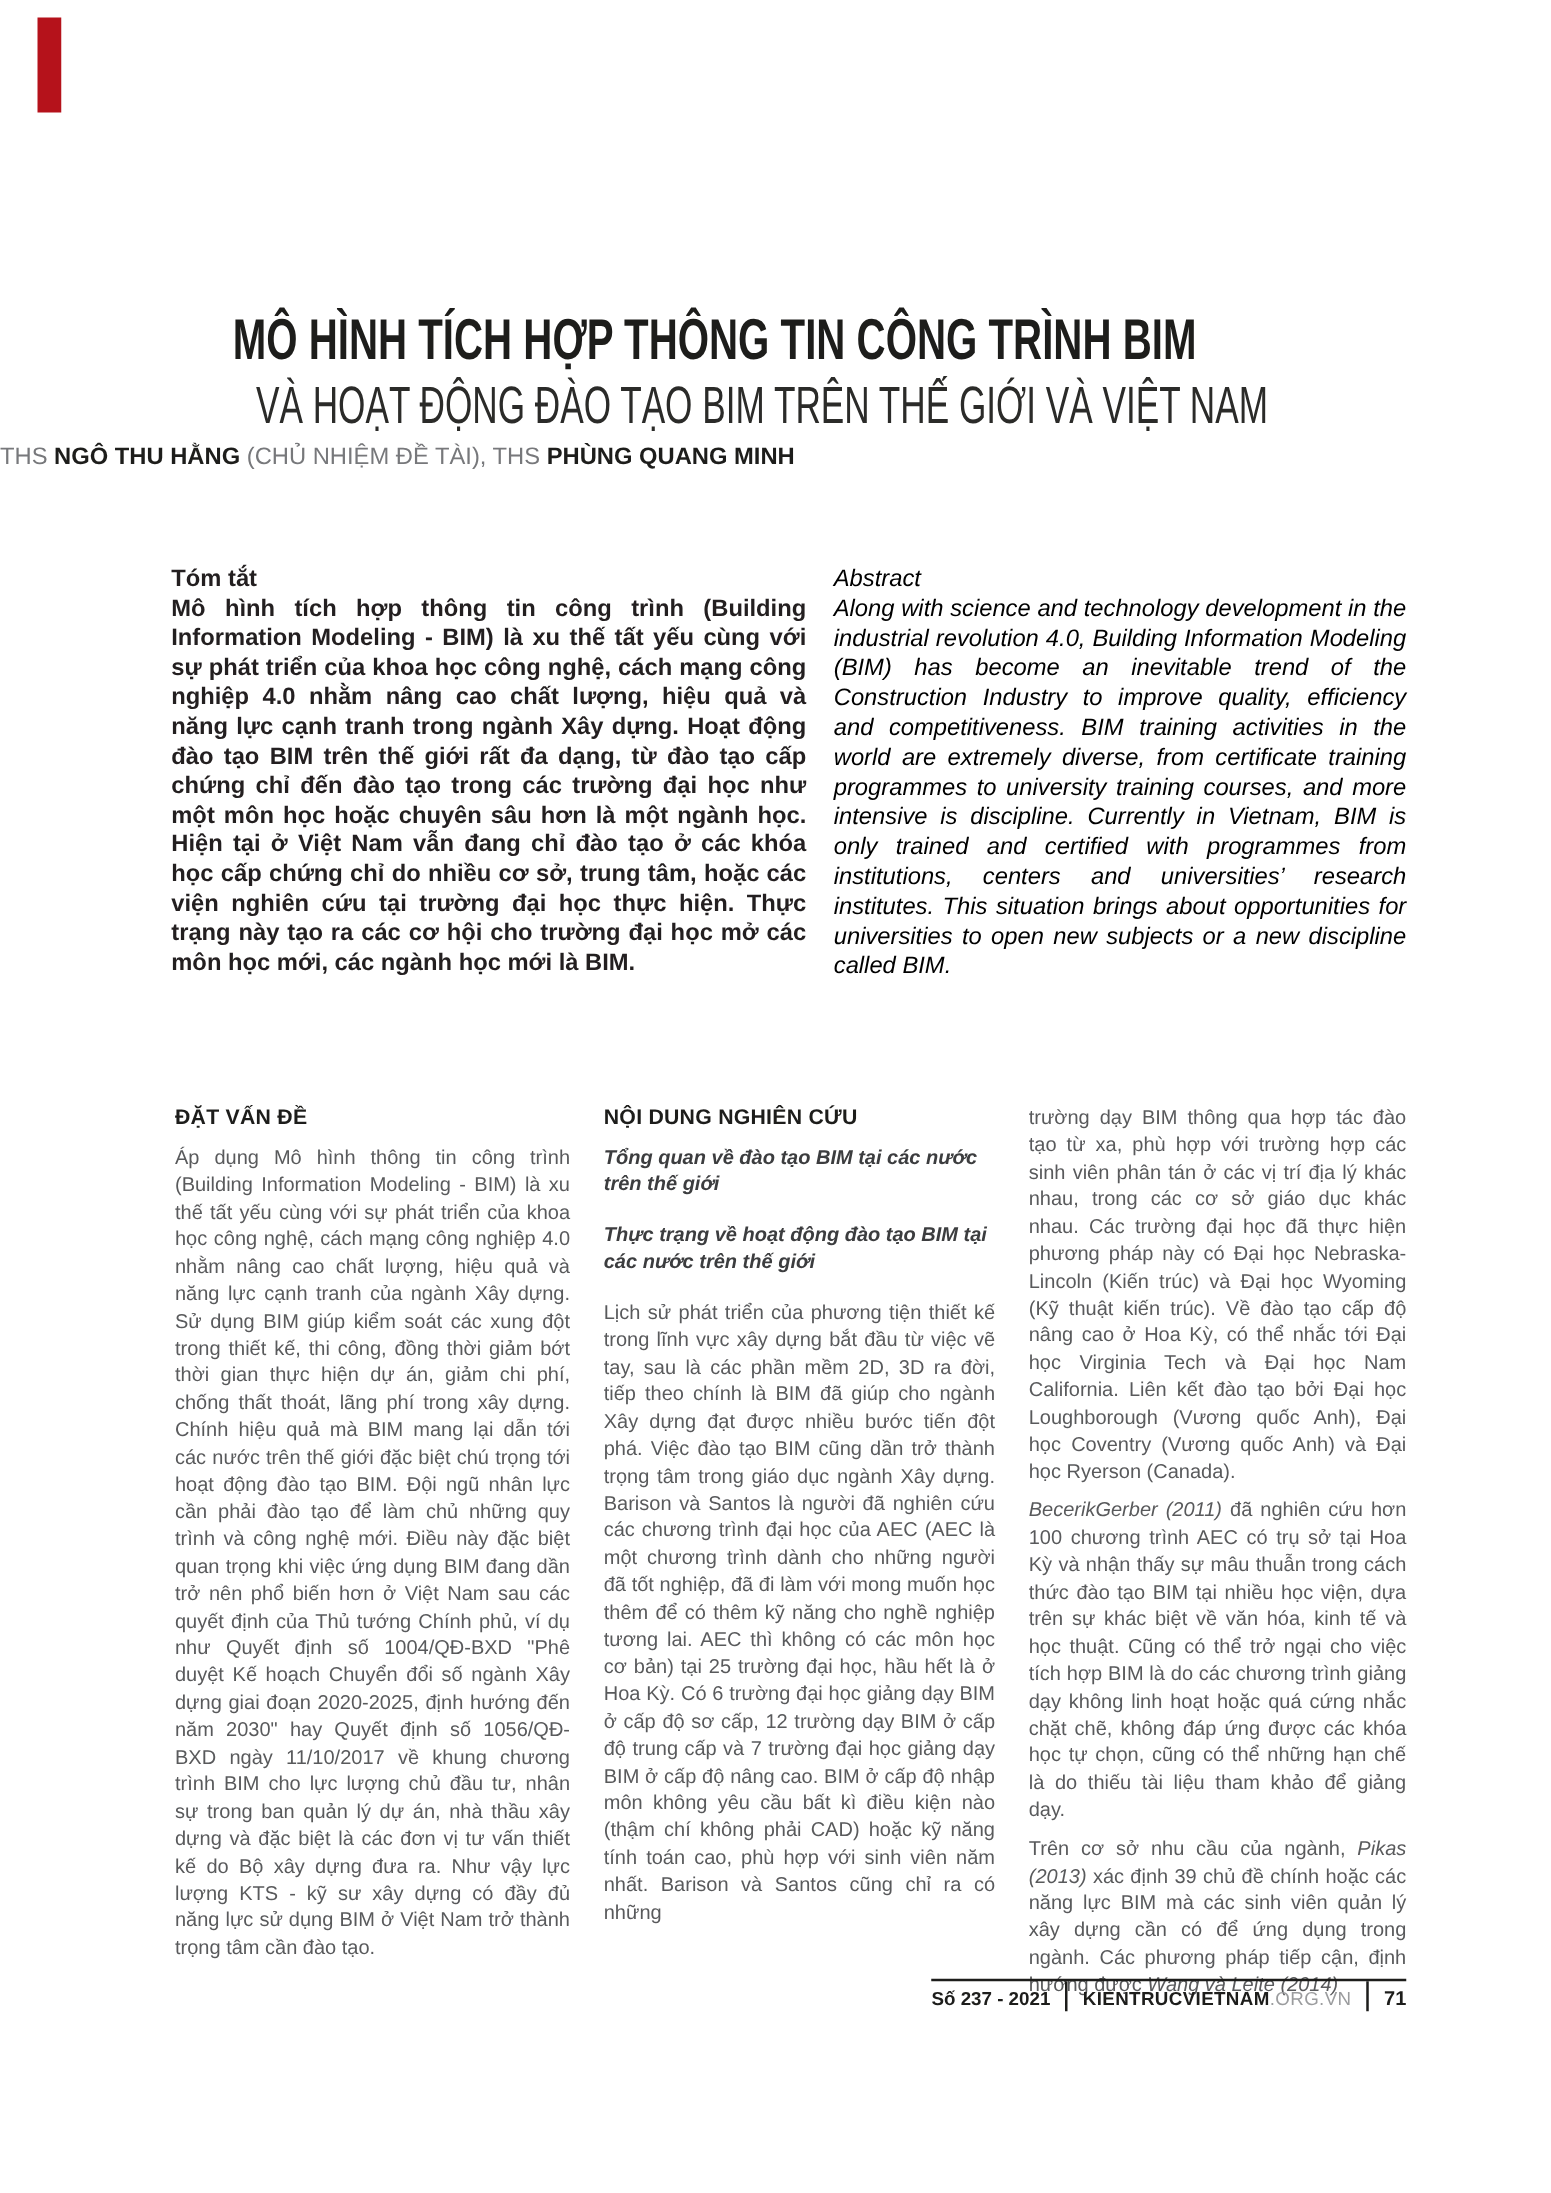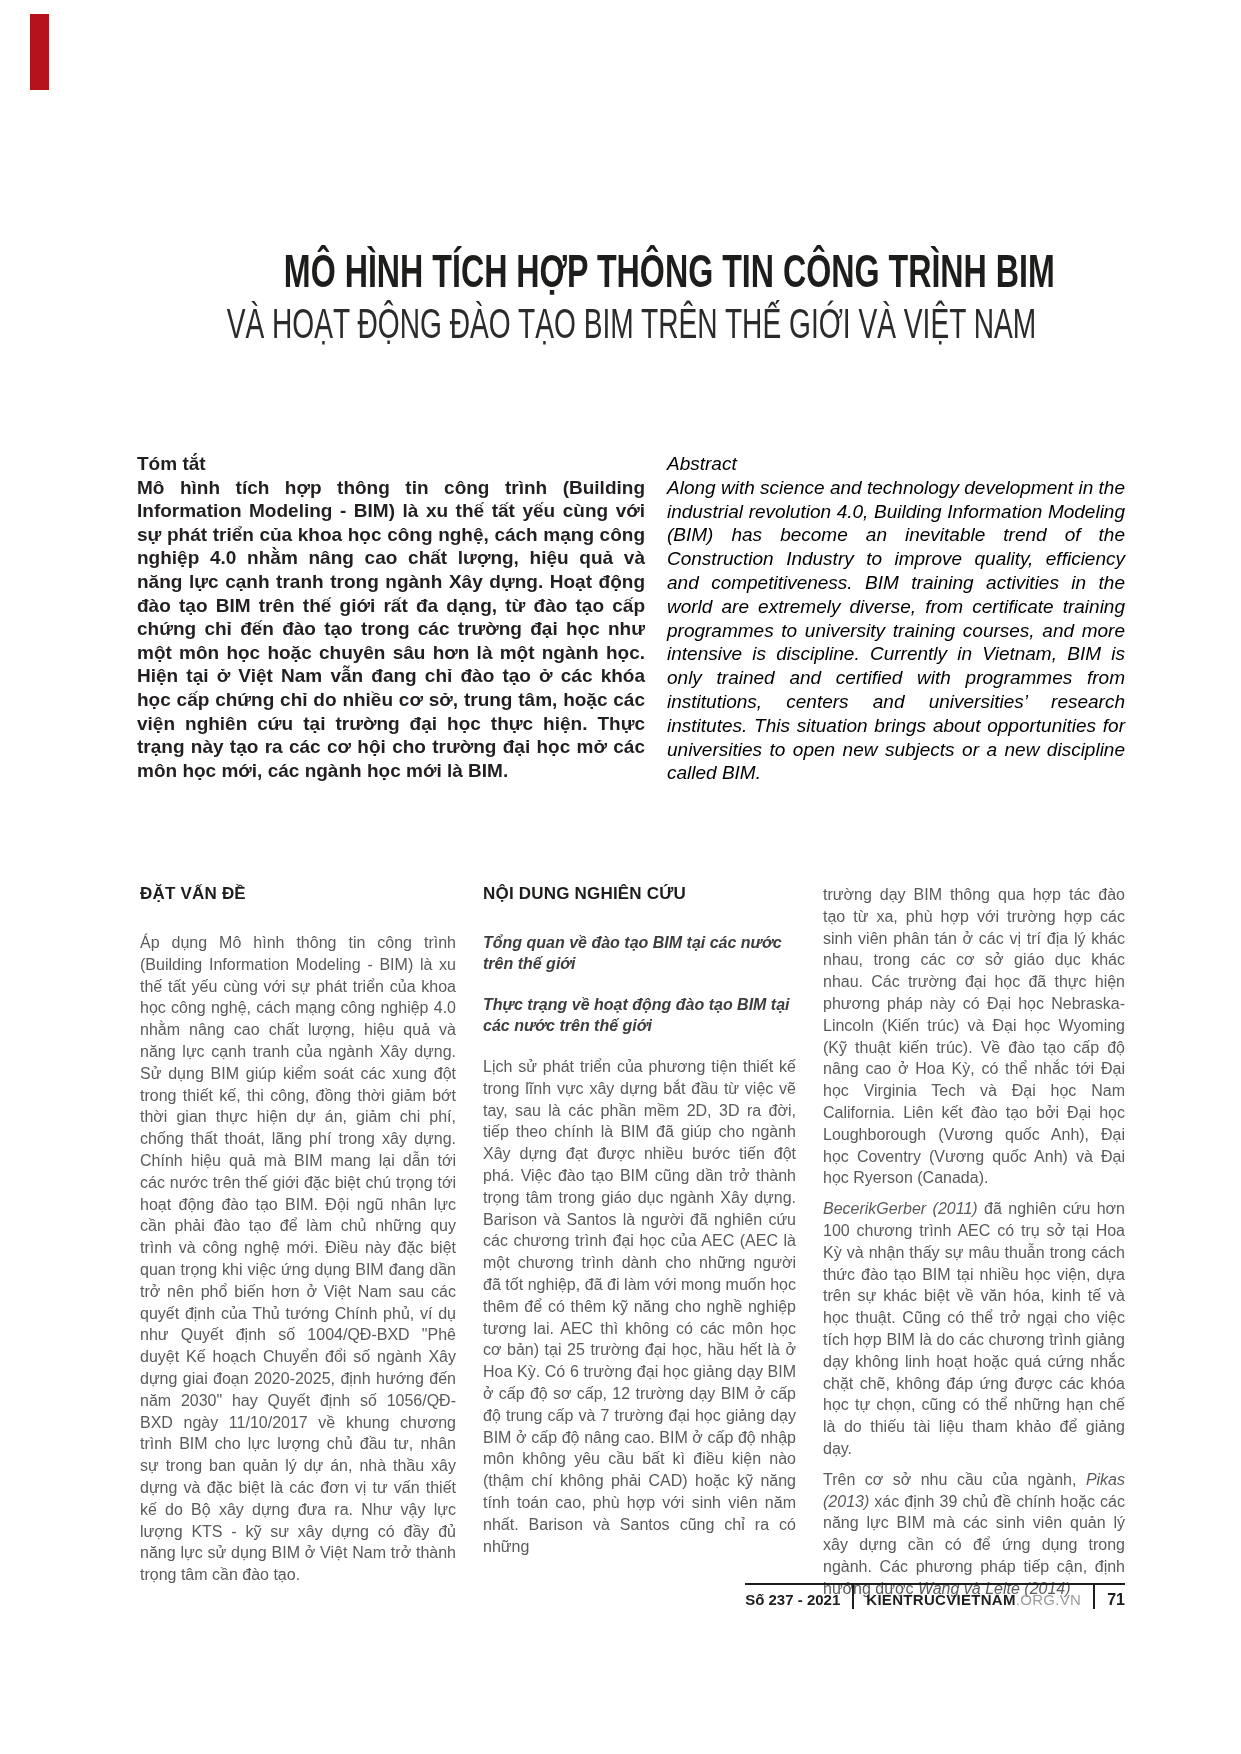--- a/index.html
+++ b/index.html
@@ -11,21 +11,21 @@
     color:#1d1d1b;
     overflow:hidden;
   }
   .red-bar {
     position:absolute; left:30px; top:14px;
     width:19px; height:76px;
     background:#b5121b;
   }
   .title-block {
     position:absolute; top:246px; left:0; width:100%;
-    text-align:right;
+    text-align:left;
   }
   .title-line1 {
     display:block; white-space:nowrap;
     font-size:46px; font-weight:bold; color:#1d1d1b;
     transform:scaleX(0.70); transform-origin:center;
     line-height:1.12;
   }
   .title-line2 {
     display:block; white-space:nowrap;
     font-size:42px; font-weight:400; color:#2b2b29;
@@ -58,21 +58,21 @@
   }
   .abstract-heading { display:block; }
 
   .body-grid {
     position:absolute; left:140px; top:884px; width:988px;
     display:grid; grid-template-columns:316px 313px 302px; column-gap:27px;
   }
   .col-heading {
     font-size:17px; font-weight:bold; color:#1d1d1b;
     letter-spacing:0.2px;
-    margin-bottom:28px;
+    margin-bottom:12px;
   }
   .body-text {
     font-size:16px; line-height:21.8px;
     color:#595a5c; text-align:justify;
   }
   .body-text + .body-text { margin-top:9px; }
   .subheading {
     font-size:16px; line-height:21px;
     font-weight:bold; font-style:italic; color:#3c3d3f;
     margin-bottom:20px;
@@ -92,20 +92,23 @@
   .footer-page  { border-left:2px solid #1d1d1b; font-weight:bold; font-size:16px; color:#1d1d1b; padding-right:0;text-align:center; }
 </style>
 </head>
 <body>
 
 <div class="red-bar" style="background: rgb(181, 18, 27);"></div>
 
 <div class="title-block">
   <span class="title-line1">MÔ HÌNH TÍCH HỢP THÔNG TIN CÔNG TRÌNH BIM</span>
   <span class="title-line2">VÀ HOẠT ĐỘNG ĐÀO TẠO BIM TRÊN THẾ GIỚI VÀ VIỆT NAM</span>
+  <div class="authors">
+    <span class="light">THS </span><span class="bold">NGÔ THU HẰNG</span><span class="light"> (CHỦ NHIỆM ĐỀ TÀI),</span><span class="light"> THS </span><span class="bold">PHÙNG QUANG MINH</span>
+  </div>
 </div>
 
 <div class="abstract-grid">
   <div class="summary">
     <span class="summary-heading">Tóm tắt</span>
     <span>Mô hình tích hợp thông tin công trình (Building Information Modeling - BIM) là xu thế tất yếu cùng với sự phát triển của khoa học công nghệ, cách mạng công nghiệp 4.0 nhằm nâng cao chất lượng, hiệu quả và năng lực cạnh tranh trong ngành Xây dựng. Hoạt động đào tạo BIM trên thế giới rất đa dạng, từ đào tạo cấp chứng chỉ đến đào tạo trong các trường đại học như một môn học hoặc chuyên sâu hơn là một ngành học. Hiện tại ở Việt Nam vẫn đang chỉ đào tạo ở các khóa học cấp chứng chỉ do nhiều cơ sở, trung tâm, hoặc các viện nghiên cứu tại trường đại học thực hiện. Thực trạng này tạo ra các cơ hội cho trường đại học mở các môn học mới, các ngành học mới là BIM.</span>
   </div>
   <div class="abstract">
     <span class="abstract-heading">Abstract</span>
     <span>Along with science and technology development in the industrial revolution 4.0, Building Information Modeling (BIM) has become an inevitable trend of the Construction Industry to improve quality, efficiency and competitiveness. BIM training activities in the world are extremely diverse, from certificate training programmes to university training courses, and more intensive is discipline. Currently in Vietnam, BIM is only trained and certified with programmes from institutions, centers and universities’ research institutes. This situation brings about opportunities for universities to open new subjects or a new discipline called BIM.</span>

